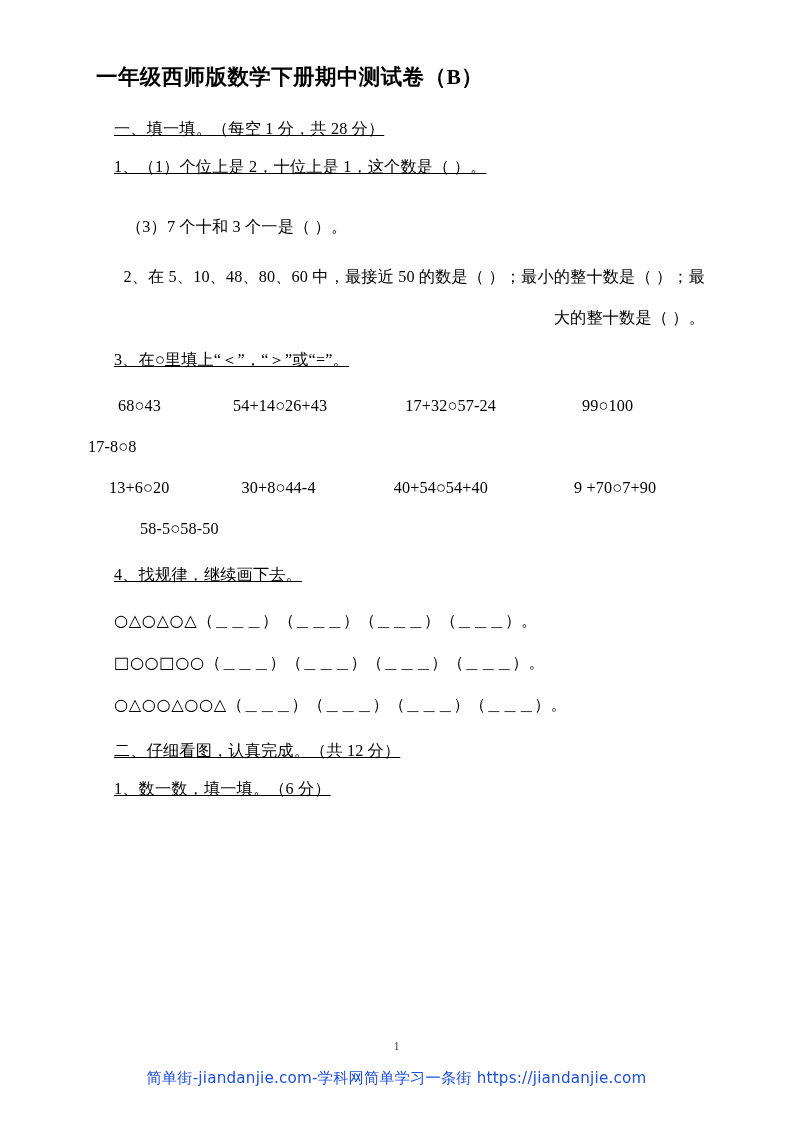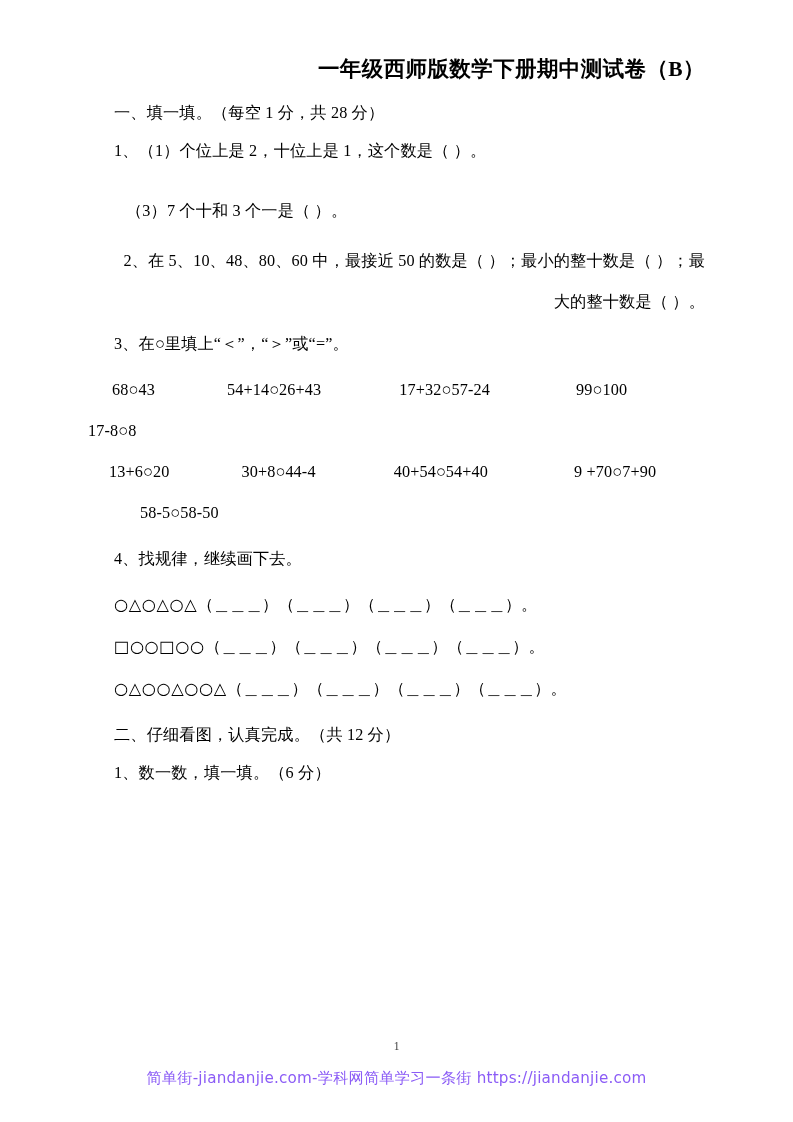--- a/index.html
+++ b/index.html
@@ -17,40 +17,40 @@
   }
   .page {
     position: absolute;
     left: 0; top: 0;
     width: 793px;
     height: 1122px;
     box-sizing: border-box;
     padding: 0 88px;
   }
   .doc-title {
-    margin: 0;
+    margin: 8px;
     padding-top: 56px;
-    text-align: right;
+    text-align: left;
     font-size: 21.5px;
     font-weight: bold;
     letter-spacing: 0.4px;
     line-height: 1.25;
     font-family: "Liberation Serif", "DejaVu Serif", serif;
   }
   .para {
     font-size: 16.2px;
     line-height: 1.0;
     margin: 0;
     text-align: justify;
     letter-spacing: 0.15px;
   }
   .gap-lg { height: 22px; }
   .gap-md { height: 17px; }
   .gap-sm { height: 13px; }
-  .indent-1 { text-indent: 0; padding-left: 26px; }
+  .indent-1 { text-indent: 0; padding-left: 26px; text-decoration: underline; }
   .indent-2 { padding-left: 38px; }
   .indent-3 { padding-left: 26px; }
   .block-flow {
     font-size: 16.2px;
     line-height: 41px;
     letter-spacing: 0.15px;
     text-align: right;
   }
   .cmp-line {
     font-size: 16.2px;
@@ -84,21 +84,21 @@
     font-size: 11.5px;
     color: #3a3a3a;
   }
   .footer-mark {
     position: absolute;
     left: 0;
     top: 1068px;
     width: 793px;
     text-align: center;
     font-size: 15.2px;
-    color: #8b5cf6;
+    color: #1d4ed8;
     font-family: "DejaVu Sans", "Liberation Sans", sans-serif;
     letter-spacing: 0.2px;
   }
 </style>
 </head>
 <body>
 
 <div class="page">
 
   <h1 class="doc-title">一年级西师版数学下册期中测试卷（B）</h1>
@@ -118,21 +118,21 @@
 
   <div class="block-flow indent-3">2、在 5、10、48、80、60 中，最接近 50 的数是（      ）；最小的整十数是（      ）；最大的整十数是（      ）。</div>
 
   <div class="gap-sm"></div>
 
   <div class="para indent-1">3、在○里填上“＜”，“＞”或“=”。</div>
 
   <div class="gap-md"></div>
 
   <div class="cmp-line">
-    <span class="itm" style="margin-left:24px">68○43</span><span class="sp-a"></span><span class="itm">54+14○26+43</span><span class="sp-b"></span><span class="itm">17+32○57-24</span><span class="sp-c"></span><span class="itm">99○100</span><span class="sp-d"></span><span class="itm">17-8○8</span>
+    <span class="itm" style="margin-left:30px">68○43</span><span class="sp-a"></span><span class="itm">54+14○26+43</span><span class="sp-b"></span><span class="itm">17+32○57-24</span><span class="sp-c"></span><span class="itm">99○100</span><span class="sp-d"></span><span class="itm">17-8○8</span>
   </div>
 
   <div class="cmp-line">
     <span class="itm" style="margin-left:21px">13+6○20</span><span class="sp-a"></span><span class="itm">30+8○44-4</span><span class="sp-b"></span><span class="itm">40+54○54+40</span><span class="sp-c"></span><span class="itm">9 +70○7+90</span><span class="sp-d"></span><span class="itm">58-5○58-50</span>
   </div>
 
   <div class="gap-md"></div>
 
   <div class="para indent-1">4、找规律，继续画下去。</div>
 

